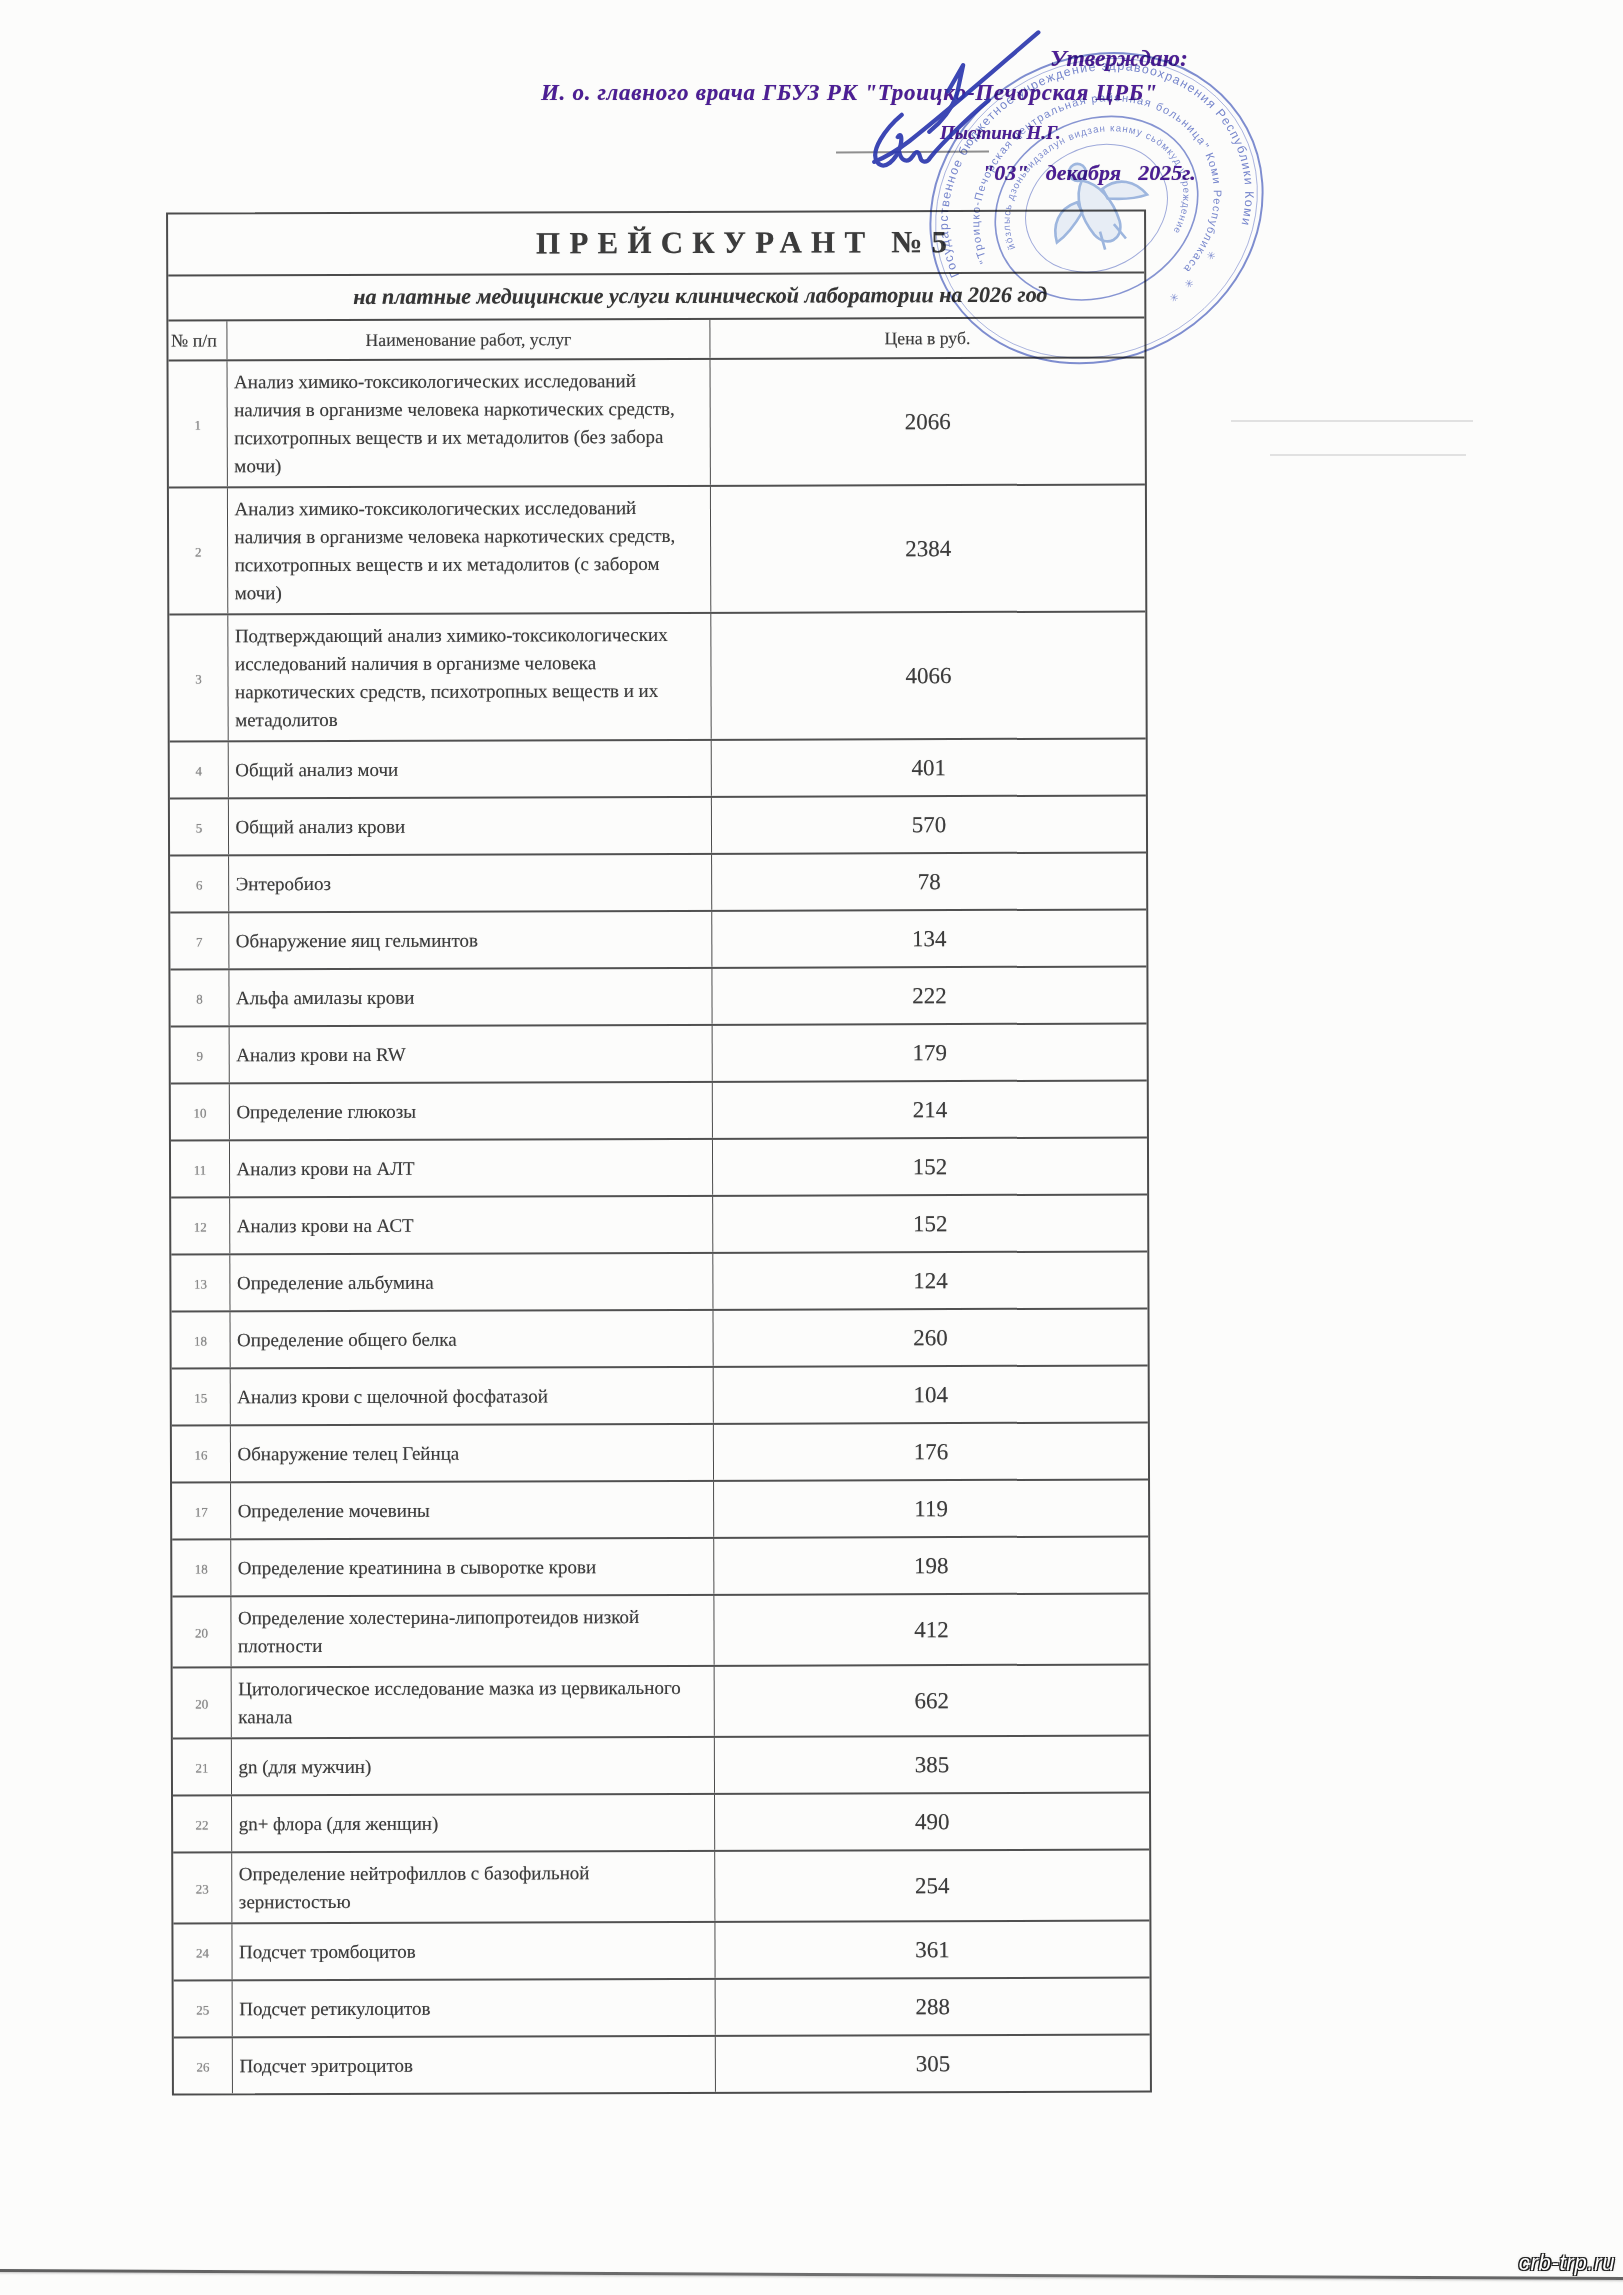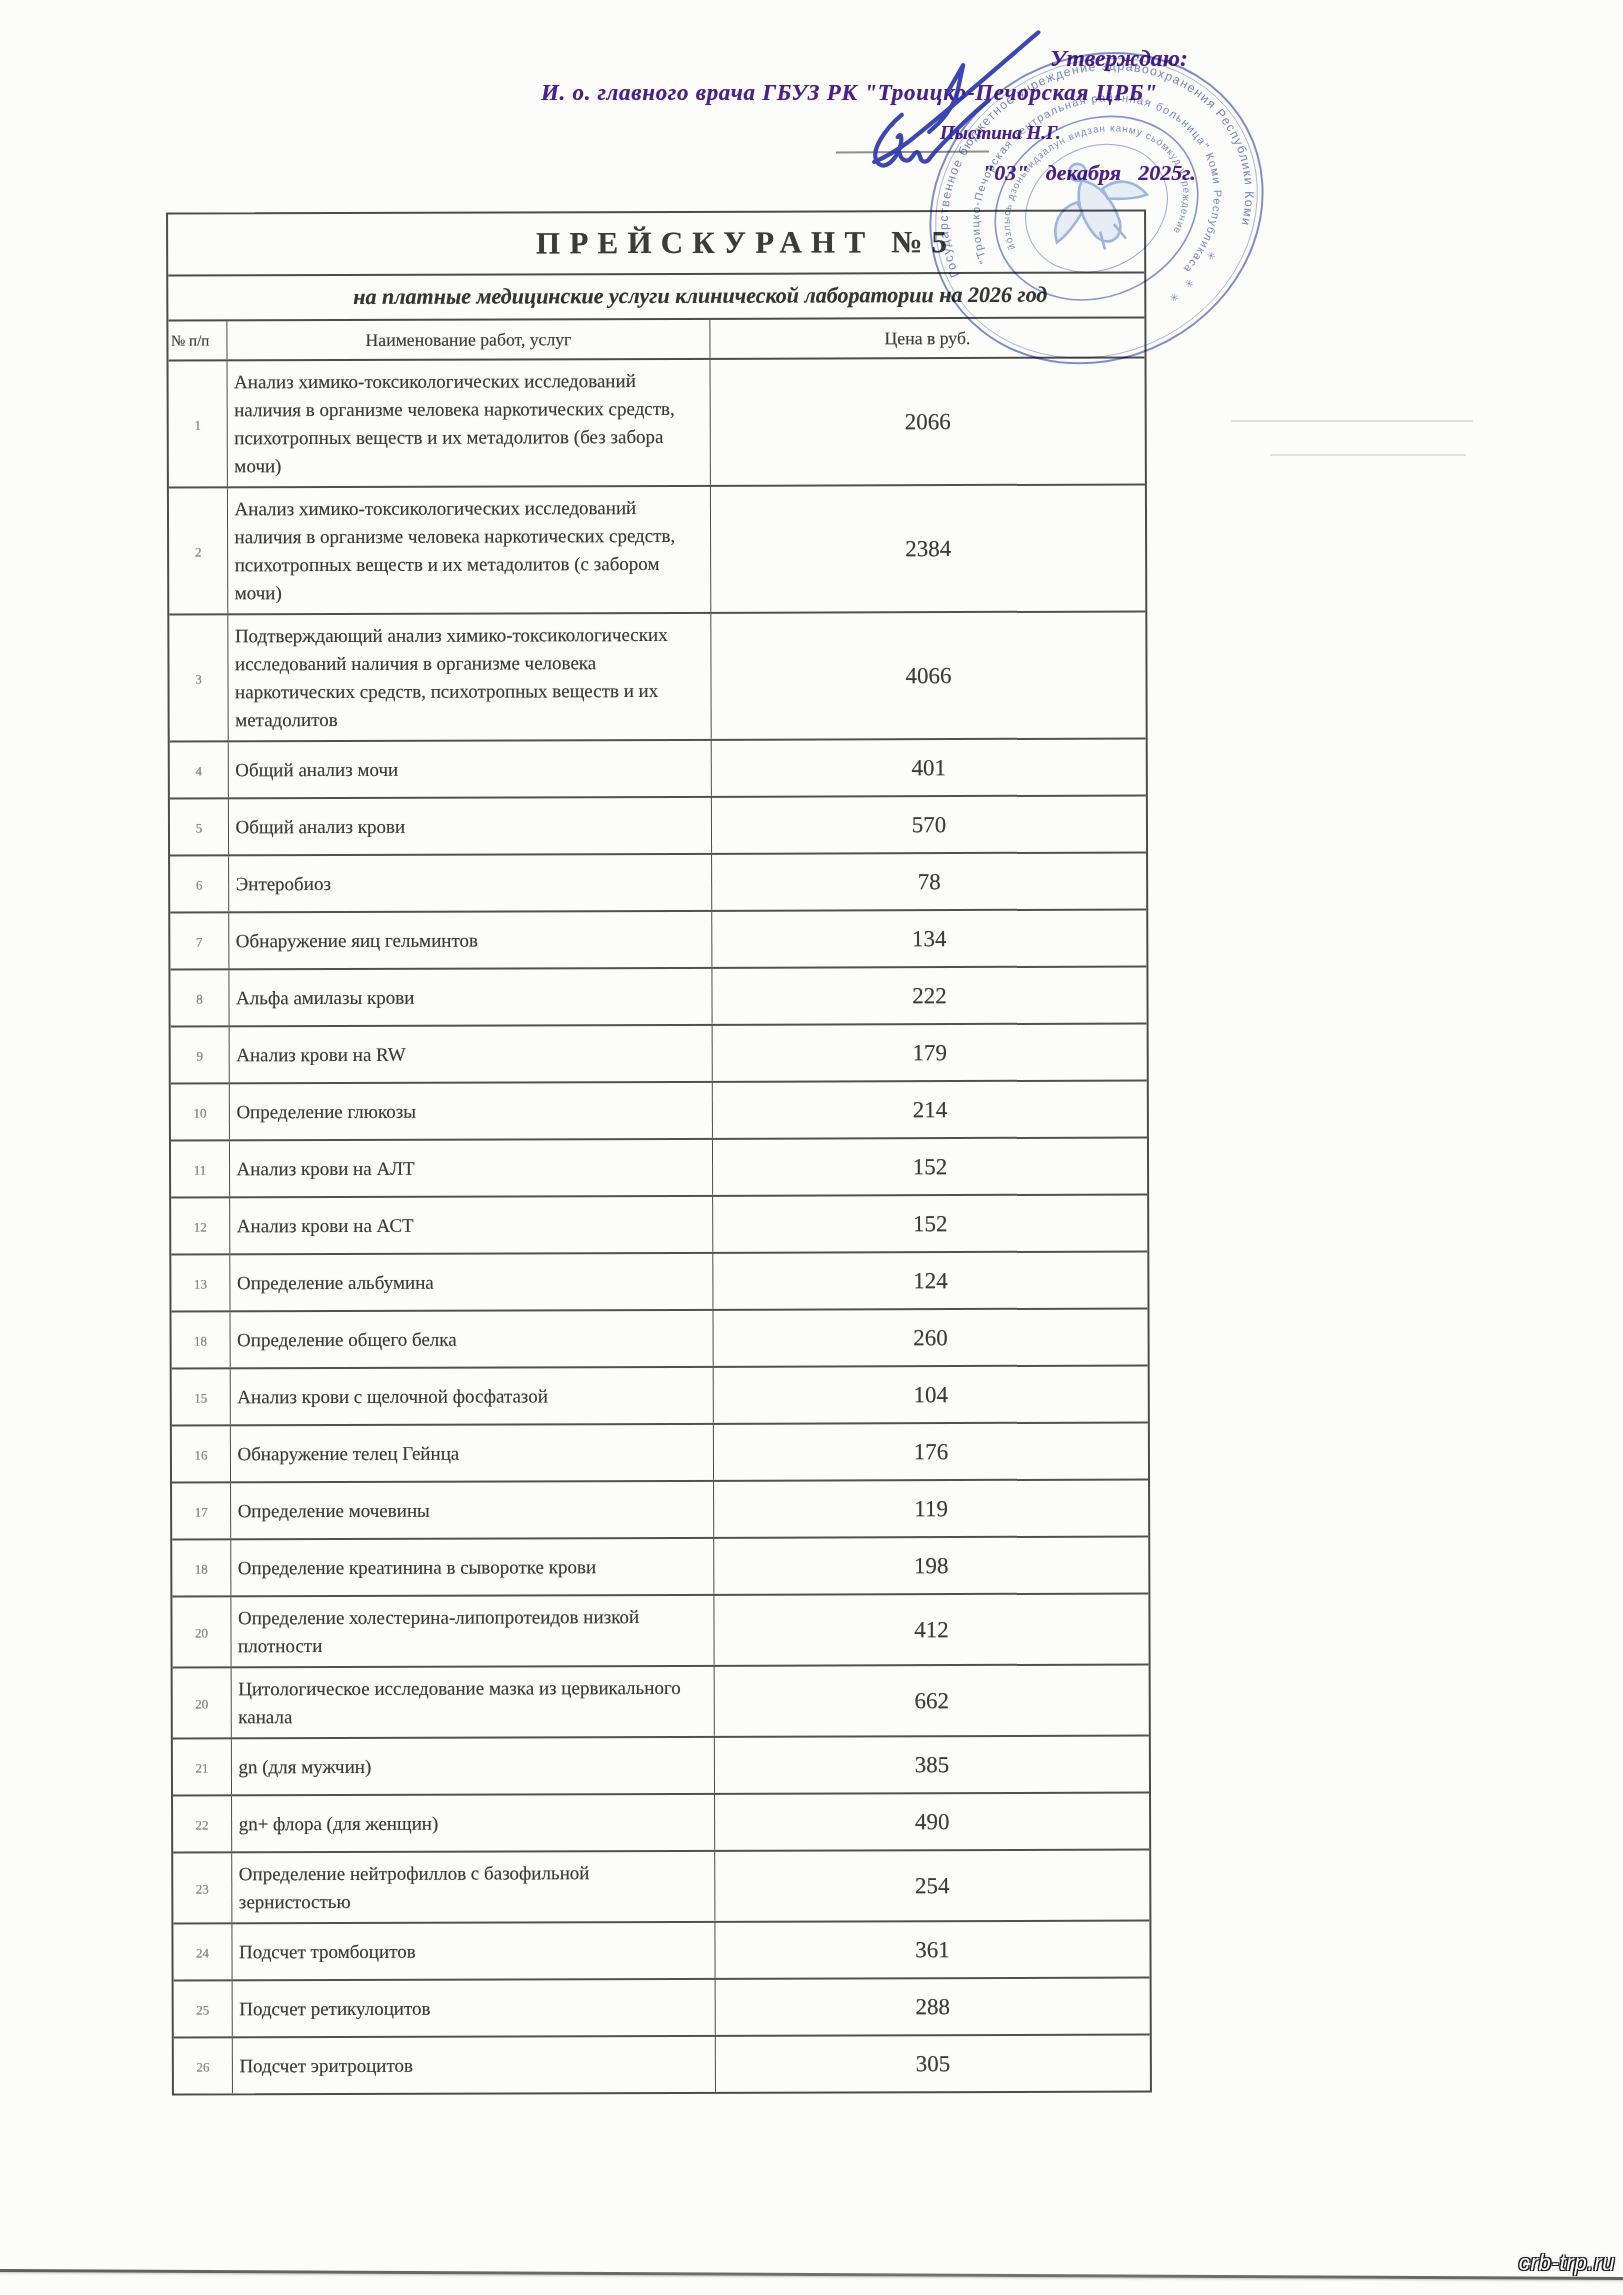--- a/index.html
+++ b/index.html
@@ -51,21 +51,21 @@
   }
   .title-row span{display:inline-block;transform:translateX(90px);}
   .subtitle-row{
     height:43px;line-height:42px;text-align:center;
     font-size:22px;font-weight:bold;font-style:italic;color:#353535;
     border-bottom:2.6px solid #4c4c4c;
   }
   .subtitle-row span{display:inline-block;transform:translateX(44px);}
   .colhead{display:flex;border-bottom:2px solid #4c4c4c;height:38px;}
   .colhead>div{display:flex;align-items:center;justify-content:center;box-sizing:border-box;}
-  .hnum{width:59px;font-size:15px;border-right:1.3px solid #4c4c4c;justify-content:flex-start !important;padding-left:2.6px;}
+  .hnum{width:59px;font-size:18px;border-right:1.3px solid #4c4c4c;justify-content:flex-start !important;padding-left:2.6px;}
   .hname{width:483px;font-size:17.7px;border-right:1.3px solid #4c4c4c;}
   .hprice{flex:1;font-size:17.7px;}
   .trow{display:flex;min-height:55px;}
   .trow + .trow{border-top:2px solid #515151;}
   .cell{box-sizing:border-box;display:flex;align-items:center;}
   .cnum{width:59px;border-right:1.3px solid #4c4c4c;font-size:13px;color:#8a8a8a;
         justify-content:center;padding-top:2.6px;}
   .cname{width:483px;border-right:1.3px solid #4c4c4c;font-size:19px;line-height:28px;
          padding:6.5px 10.5px 6.5px 6.5px;color:#3c3c3c;}
   .cprice{flex:1;justify-content:center;font-size:23px;color:#3c3c3c;}

